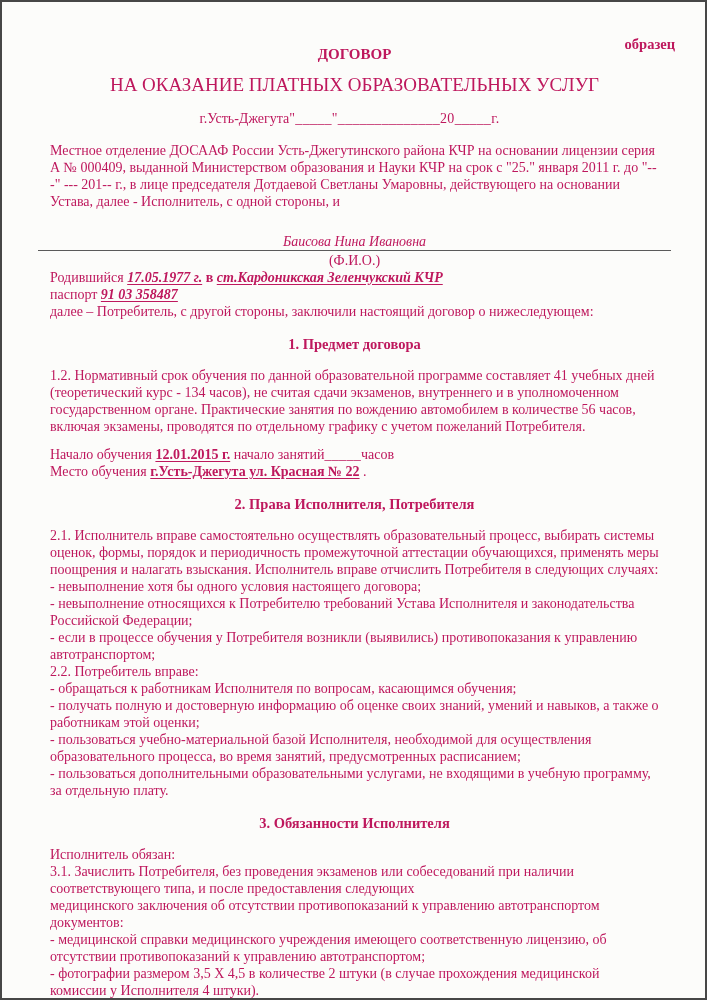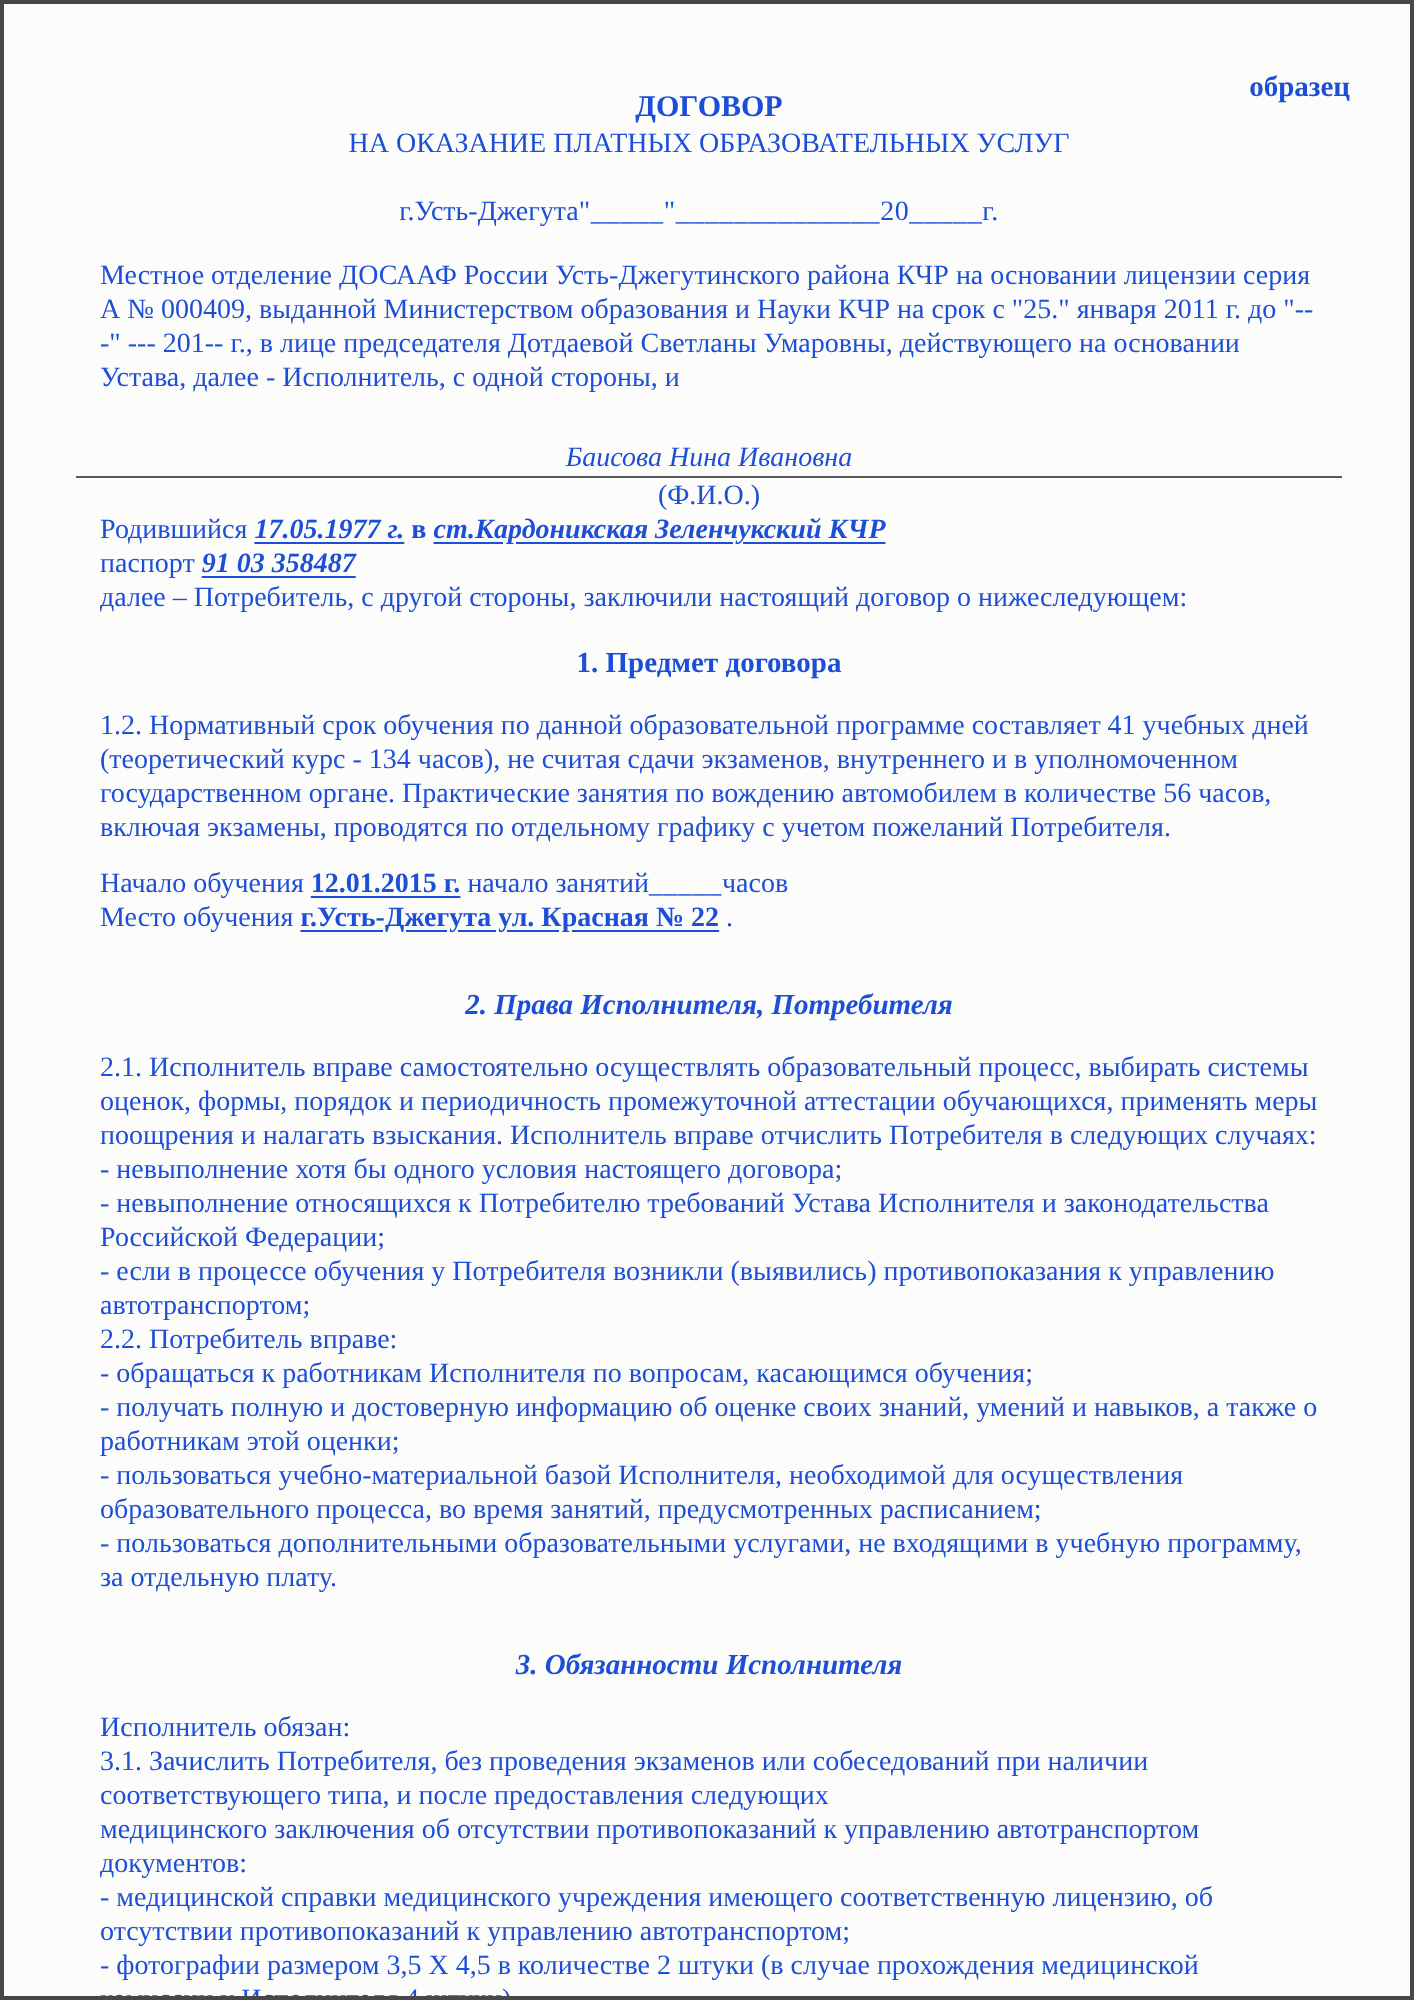--- a/index.html
+++ b/index.html
@@ -3,51 +3,51 @@
 <meta charset="utf-8">
 <style>
   html, body { margin:0; padding:0; background:#ffffff; }
   .page {
     position:relative;
     width:707px; height:1000px;
     box-sizing:border-box;
     background:#fcfcfa;
     border:2px solid #474747;
     font-family:"Liberation Serif", "DejaVu Serif", serif;
-    color:#1d4ed8;
+    color:#be185d;
     font-size:14px;
     line-height:17px;
     padding:32px 46px 0 48px;
     overflow:hidden;
   }
   .watermark {
     position:absolute; top:34px; right:30px;
     font-weight:bold; font-size:14.5px;
   }
   .title { text-align:center; font-weight:bold; font-size:15px; margin-top:12px; }
-  .subtitle { text-align:center; font-size:14px; margin-top:1px; }
+  .subtitle { text-align:center; font-size:19px; margin-top:13px; }
   .meta-row { display:flex; justify-content:center; margin-top:17px; }
   .date-blank { margin-right:10px; letter-spacing:0.3px; }
   .para { margin:15px 0 0 0; }
   .name-rule {
     border-bottom:1px solid #5a5a5a;
     text-align:center;
     margin:23px -12px 0 -12px;
     font-style:italic;
     padding-bottom:0;
   }
   .fio { text-align:center; margin-top:1px; }
   .line { margin:0; }
   .u { text-decoration:underline; text-underline-offset:2px;font-weight:bold; }
   .i { font-style:italic; }
   .b { font-weight:bold; }
   .sec-title { text-align:center; font-weight:bold; font-size:14.5px; margin-top:16px; }
   .body-block { margin-top:14px; }
   .start-block { margin-top:11px; }
-  .gap-top { margin-top:27px;font-style:italic; }
+  .gap-top { margin-top:16px; }
   .blank { letter-spacing:0.3px; }
 </style>
 </head>
 <body>
 
 <div class="page">
 
   <div class="watermark">образец</div>
 
   <div class="title">ДОГОВОР</div>

